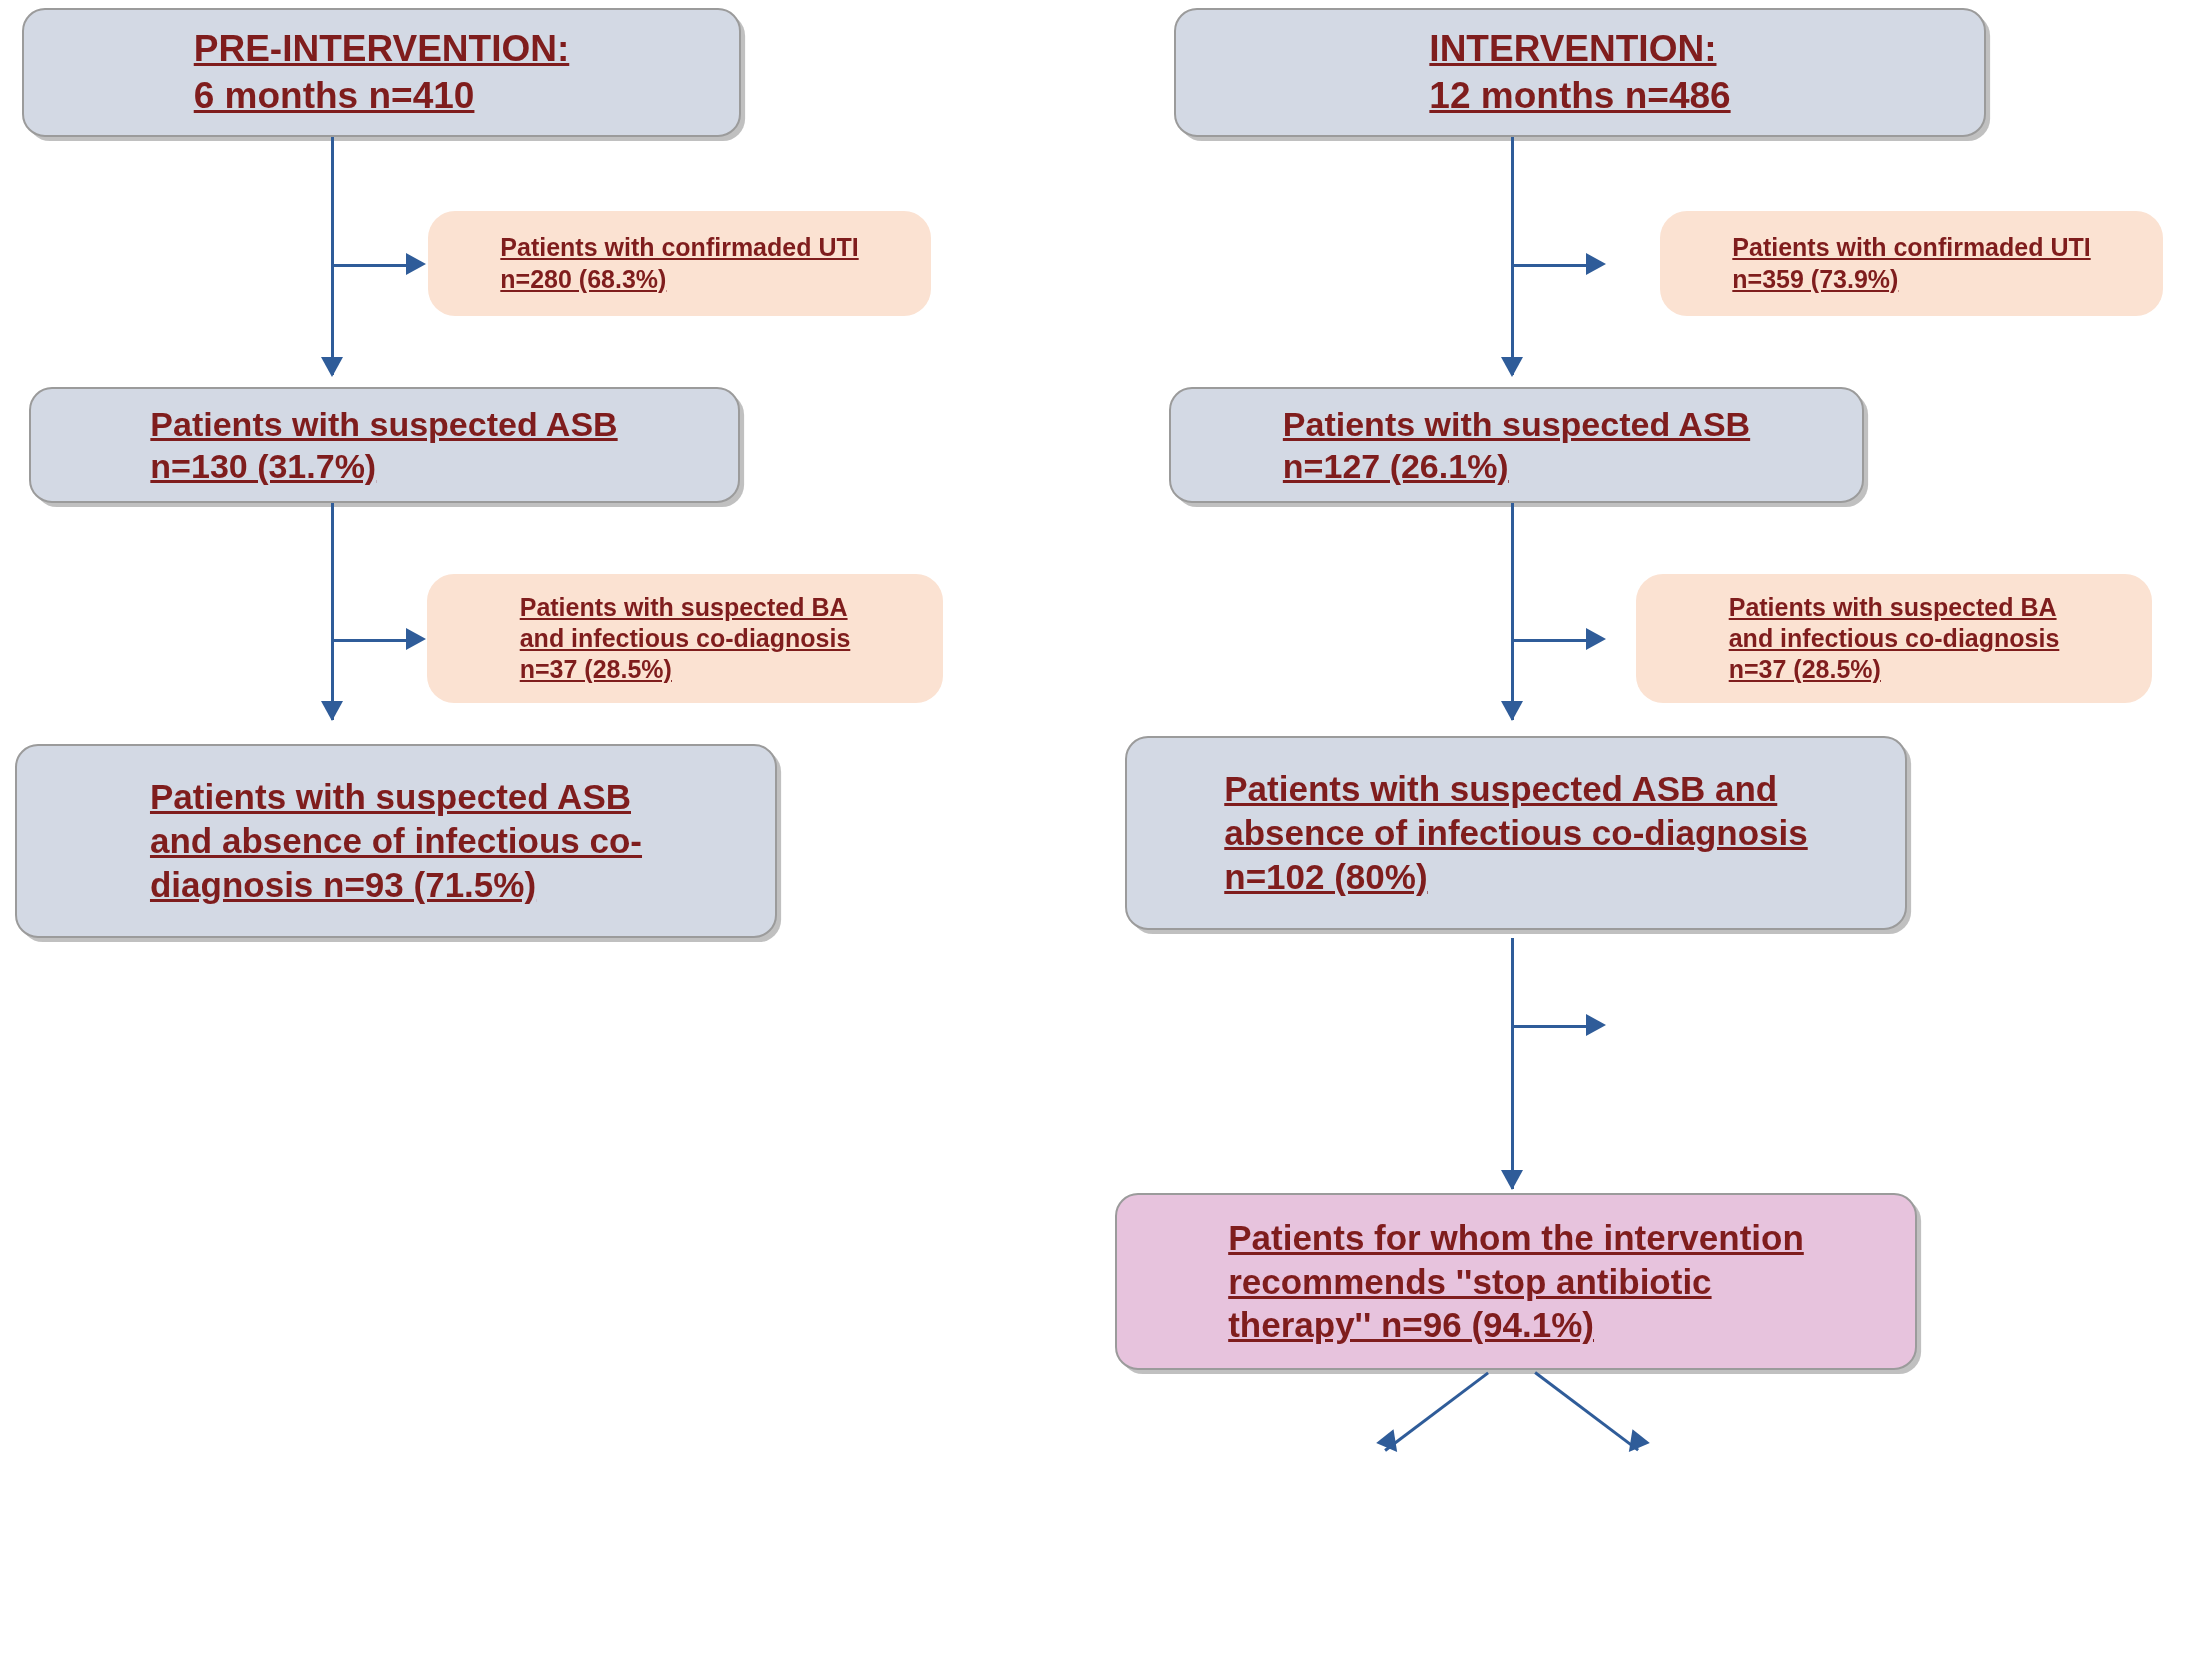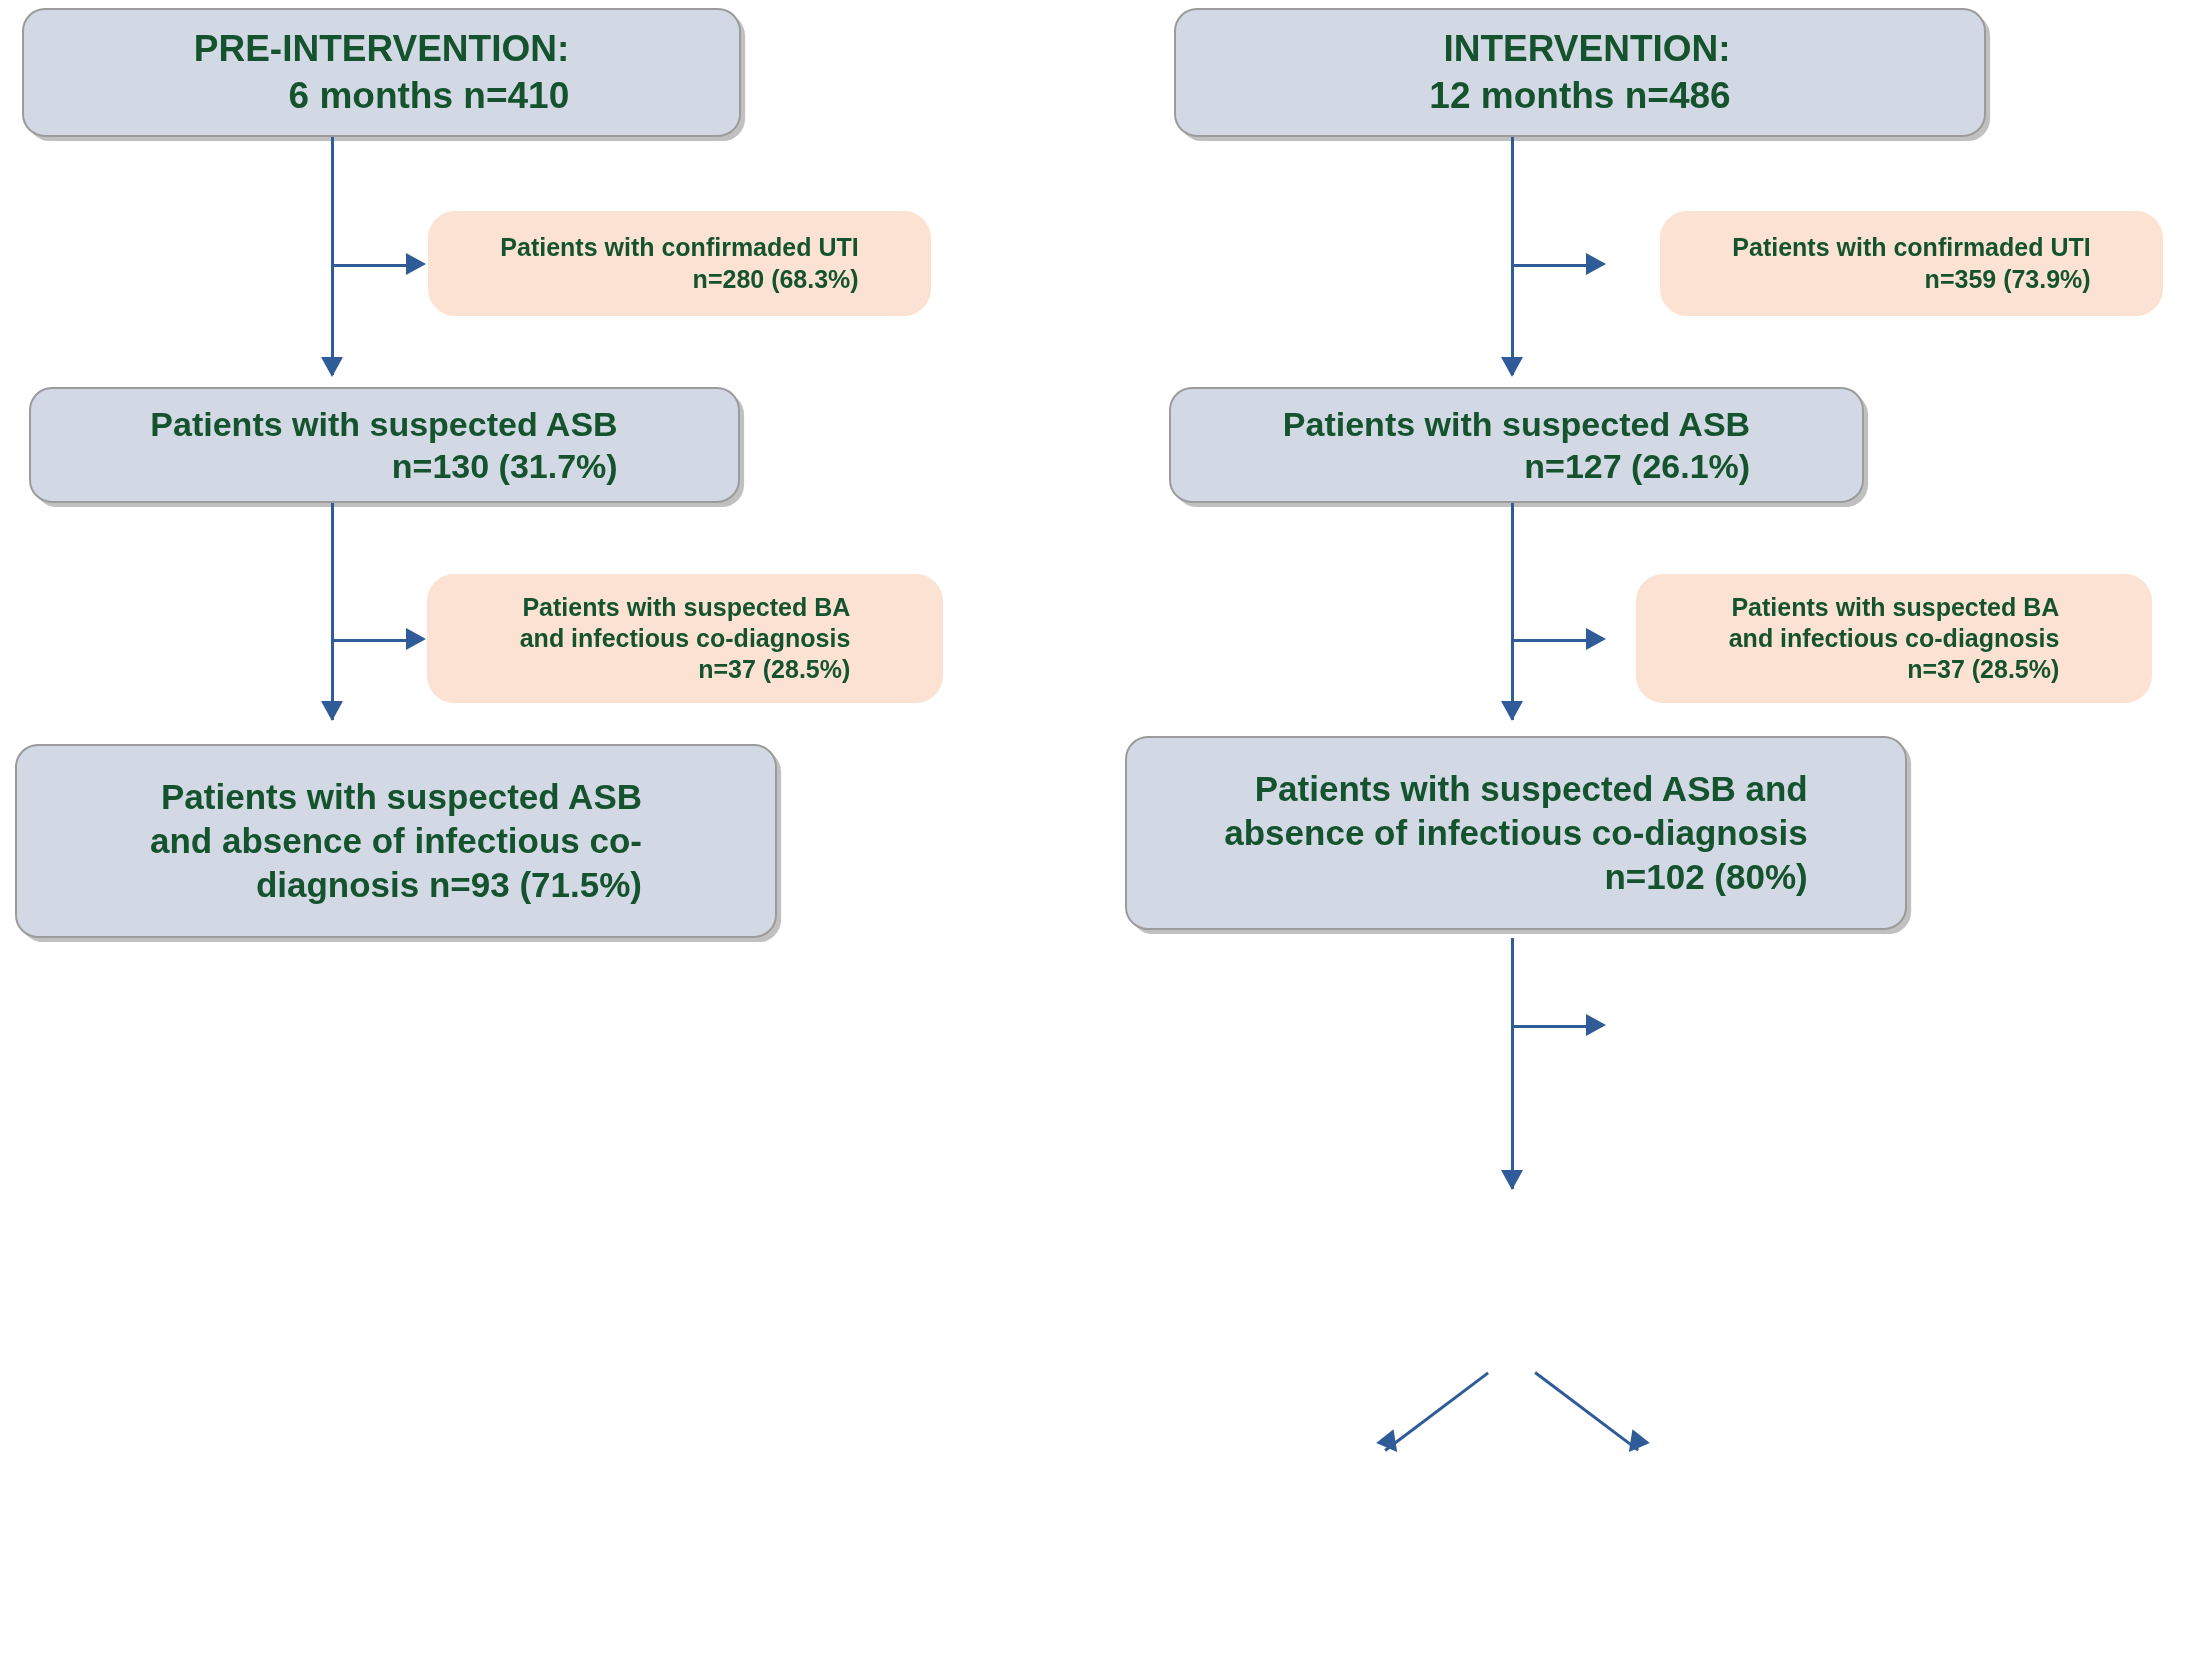--- a/index.html
+++ b/index.html
@@ -19,29 +19,30 @@
     overflow: hidden;
   }
 
   
   .node {
     position: absolute;
     box-sizing: border-box;
     display: flex;
     align-items: center;
     justify-content: center;
-    text-align: right;
+    text-align: left;
     border-radius: 23px;
-    color: #14532d;
+    color: #7f1d1d;
     font-weight: bold;
     line-height: 1.25;
     padding: 6.8px 12.2px;
     box-shadow: 4.8px 4.8px 0 -0.7px rgba(140,140,140,0.55);
     border: 2px solid #9b9b9b;
     white-space: pre-line;
+    text-decoration: underline;
   }
   .node.soft {
     border: none;
     box-shadow: none;
     border-radius: 27px;
     font-weight: bold;
   }
 
   .c-blue   { background: #d3d9e4; }
   .c-peach  { background: #fbe2d2; }
@@ -156,20 +157,23 @@
 absence of infectious co-diagnosis
 n=102 (80%)</div>
 
   <div class="vline" style="left:1511px; top:938px; height:251px;"></div>
   <div class="arrow-down" style="left:1501px; top:1170px;"></div>
 
   <div class="hline" style="left:1511px; top:1025px; width:85px;"></div>
   <div class="arrow-right" style="left:1586px; top:1014px;"></div>
 
 
+  <div class="node c-purple fs-big" style="left:1115px; top:1193px; width:802px; height:177px;">Patients for whom the intervention
+recommends ''stop antibiotic
+therapy'' n=96 (94.1%)</div>
 
   <div class="diag" style="left:1488px; top:1371px; width:129px; transform: rotate(143deg);"></div>
   <div class="diag-head" style="left:1380px; top:1434px; transform: rotate(-38deg);"></div>
 
   <div class="diag" style="left:1535px; top:1371px; width:129px; transform: rotate(37deg);"></div>
   <div class="diag-head" style="left:1624px; top:1434px; transform: rotate(38deg);"></div>
 
 
 
 </div>

